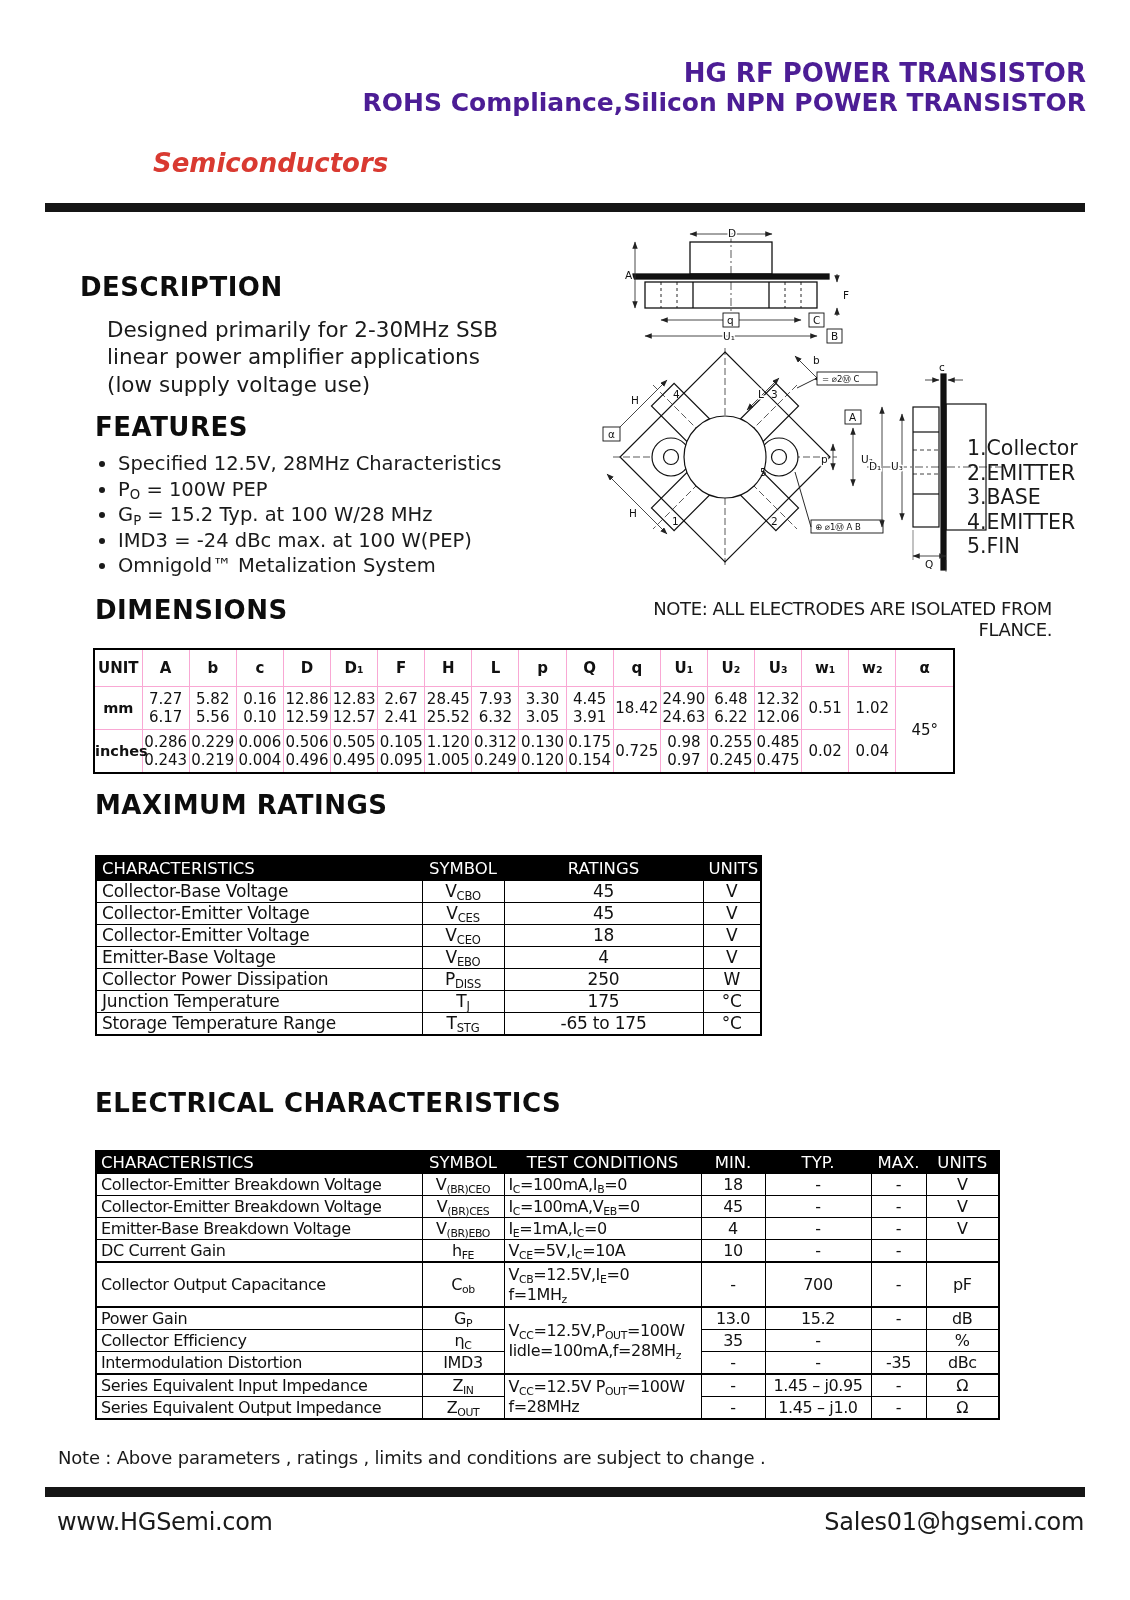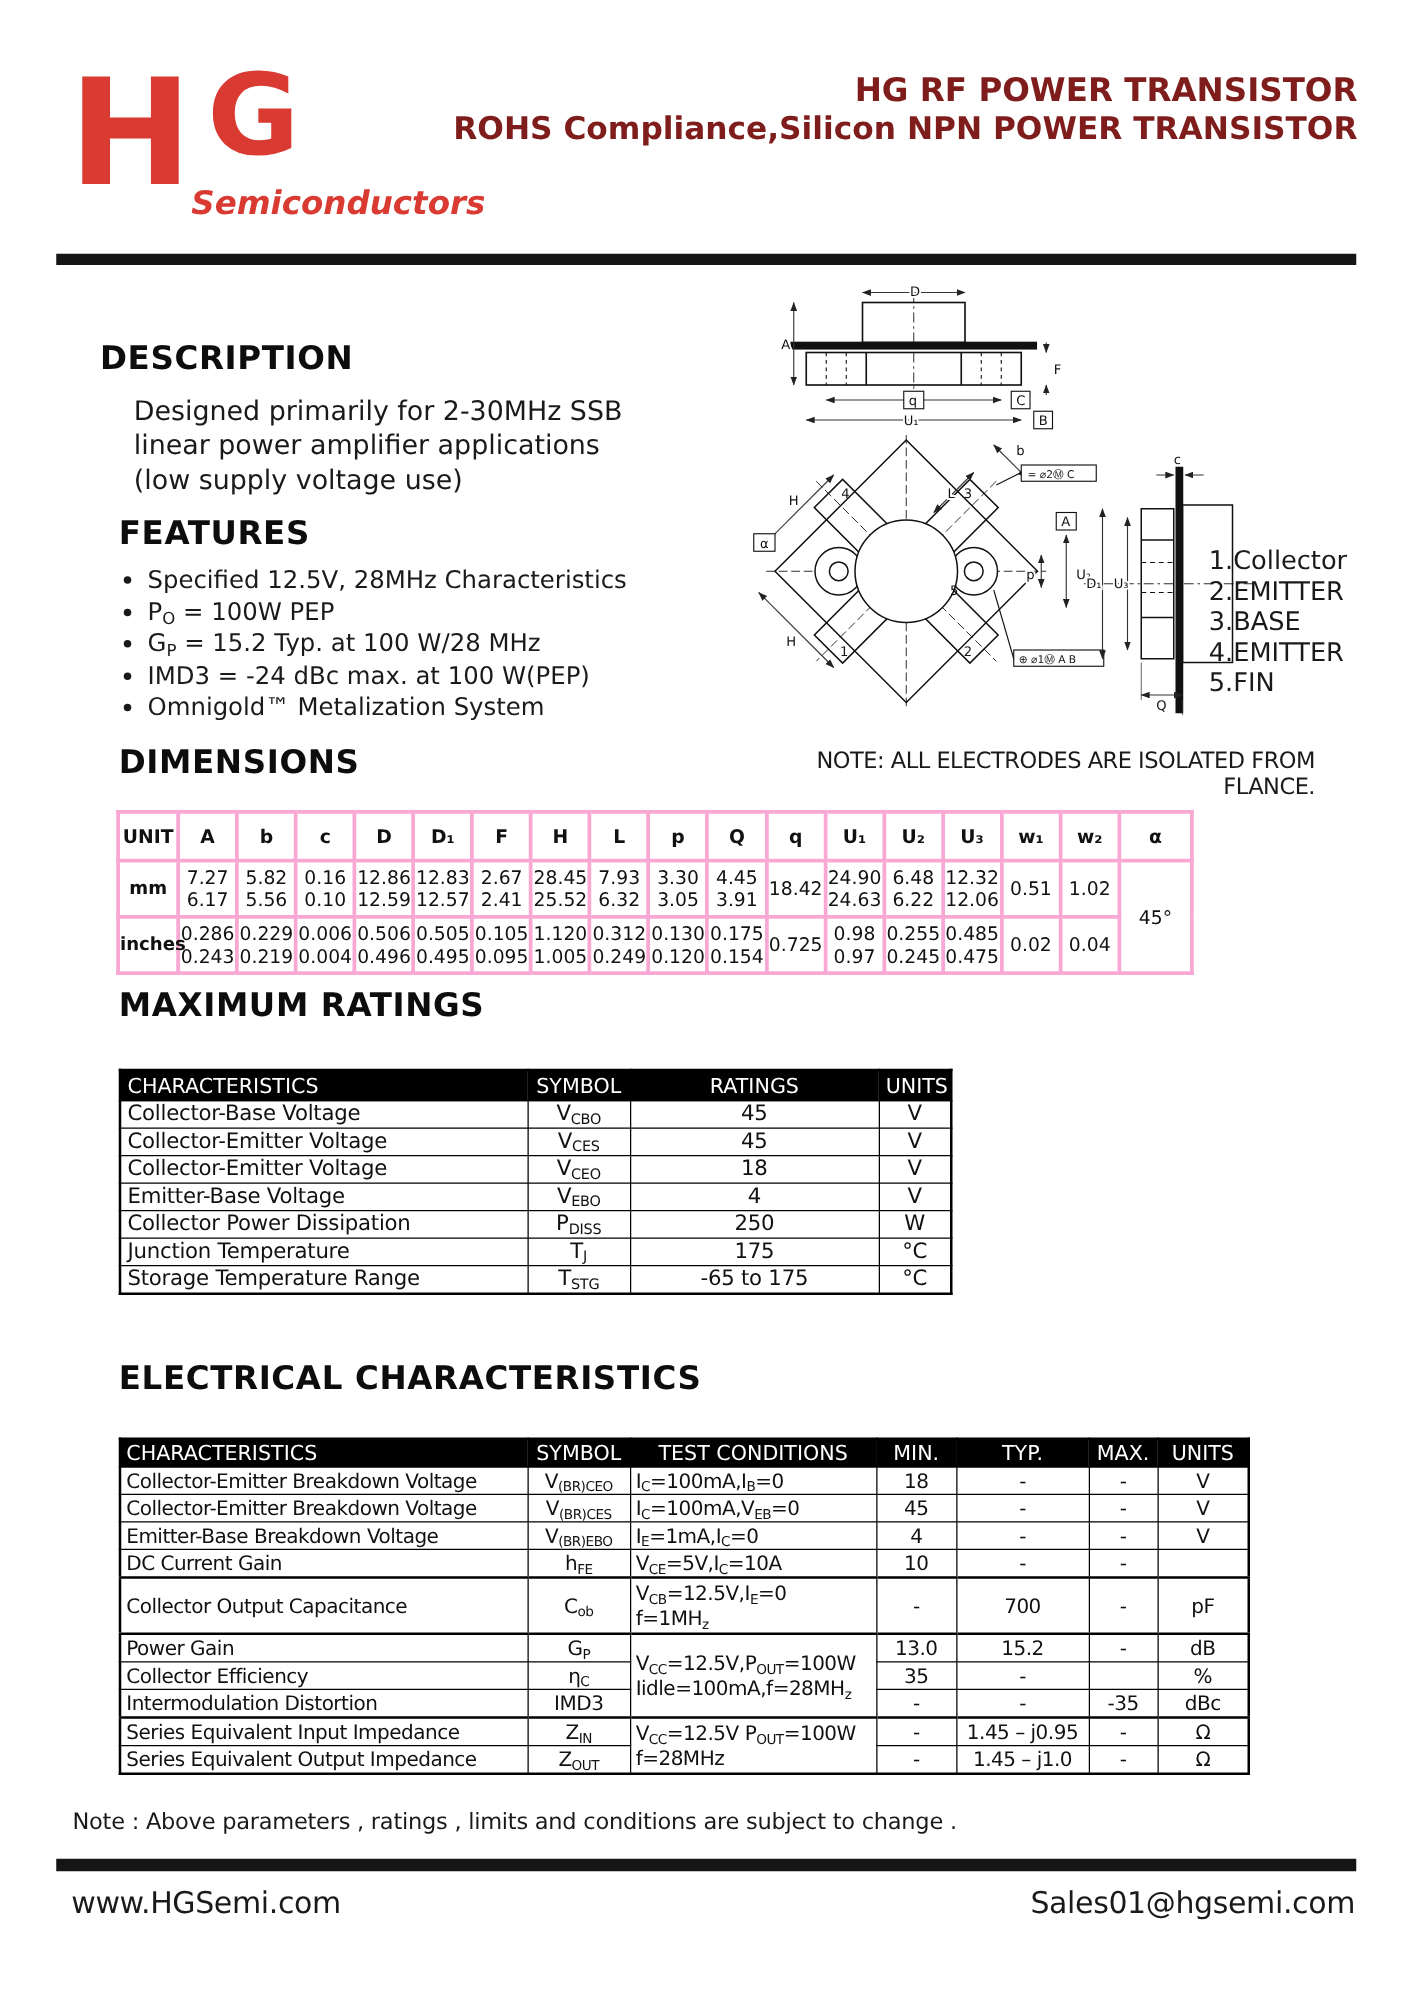--- a/index.html
+++ b/index.html
@@ -8,42 +8,42 @@
     font-family:"DejaVu Sans","Liberation Sans",sans-serif; color:#111;
     overflow:hidden;
   }
   sub { font-size:68%; line-height:0; vertical-align:baseline; position:relative; top:0.28em; }
 
   
   .logo-letters { position:absolute; left:55px; top:60px; color:#d93a31; font-weight:bold; line-height:0.78; white-space:nowrap; }
   .logo-h { font-size:118px; letter-spacing:0; }
   .logo-g { font-size:90px; margin-left:12px; vertical-align:top; position:relative; top:-2px; }
   .logo-sub { position:absolute; left:153px; top:148px; color:#d93a31; font-weight:bold; font-style:italic; font-size:26px; }
-  .header-right { position:absolute; right:44px; top:58px; text-align:right; color:#7f1d1d; }
+  .header-right { position:absolute; right:44px; top:58px; text-align:right; color:#4c1d95; }
   .hr-family { font-size:26px; font-weight:bold; letter-spacing:0; }
   .hr-part { font-size:56px; font-weight:bold; line-height:1.05; letter-spacing:1px; }
   .hr-sub { font-size:25px; font-weight:bold; }
   .rule { position:absolute; left:45px; width:1040px; background:#151515; }
   .rule1 { top:203px; height:9px; }
   .rule2 { top:1487px; height:10px; }
 
   
   .sec-h { position:absolute; font-size:26px; font-weight:bold; letter-spacing:0.5px; color:#0d0d0d; }
   .desc-body { position:absolute; left:107px; top:316px; width:408px; font-size:21.5px; line-height:1.27; color:#1a1a1a; }
   .features-list { position:absolute; left:100px; top:452px; margin:0; padding:0 0 0 18px; font-size:19.5px; line-height:23.5px; color:#1a1a1a; }
   .features-list li { margin:0 0 2px 0; }
   .dim-note { position:absolute; left:580px; top:598px; width:472px; text-align:right; font-size:18px; letter-spacing:-0.4px; color:#1a1a1a; }
   .footnote { position:absolute; left:58px; top:1447px; font-size:18px; letter-spacing:-0.2px; color:#1a1a1a; }
   .footer-left { position:absolute; left:57px; top:1508px; font-size:24px; letter-spacing:-0.3px; color:#1a1a1a; }
   .footer-right { position:absolute; right:46px; top:1508px; font-size:24px; letter-spacing:-0.3px; color:#1a1a1a; }
 
   
   table { border-collapse:collapse; table-layout:fixed; }
   .dim-table { position:absolute; left:93px; top:648px; width:862px; font-size:15px; text-align:center; border:2px solid #000; }
-  .dim-table th, .dim-table td { border:3px solid #f9a8d4; padding:0; }
+  .dim-table th, .dim-table td { border:1px solid #f9a8d4; padding:0; }
   .dim-table .hd th { height:36px; font-weight:bold; font-size:15px; background:#fff; }
   .dim-table td { height:42px; line-height:18px; font-weight:normal; }
   .dim-table .rowlab { font-weight:bold; font-size:14.5px; }
 
   .rat-table { position:absolute; left:95px; top:855px; width:665px; font-size:17px; border:2px solid #000; letter-spacing:-0.2px; }
   .rat-table td, .rat-table th { border:1px solid #000; padding:0 5px; height:21px; line-height:21px; }
   .black-head th { background:#000; color:#fff; font-weight:normal; border:1px solid #000; height:23px; font-size:16.5px; letter-spacing:0;margin-top:27px; }
   .al { text-align:left; } .ac { text-align:center; }
 
   .elec-table { position:absolute; left:95px; top:1150px; width:903px; font-size:16px; border:2px solid #000; letter-spacing:-0.4px; }
@@ -56,21 +56,20 @@
   .drawing { position:absolute; left:575px; top:222px; width:545px; height:365px; }
   .pins { position:absolute; left:392px; top:214px; font-size:20.5px; line-height:24.5px; color:#1a1a1a; white-space:nowrap; }
   svg text { font-family:"DejaVu Sans","Liberation Sans",sans-serif; fill:#111; }
   .lbl { paint-order:stroke; stroke:#fff; stroke-width:3px; }
 </style>
 </head>
 <body>
 
 <div class="page">
 
-  <div class="logo-letters"><span class="logo-h">H</span><span class="logo-g">G</span></div>
   <div class="logo-sub">Semiconductors</div>
 
   <div class="header-right">
     <div class="hr-family">HG RF POWER TRANSISTOR</div>
     <div class="hr-sub">ROHS Compliance,Silicon NPN POWER TRANSISTOR</div>
   </div>
 
   <div class="rule rule1"></div>
 
   <div class="sec-h" style="left:80px; top:272px;">DESCRIPTION</div>

